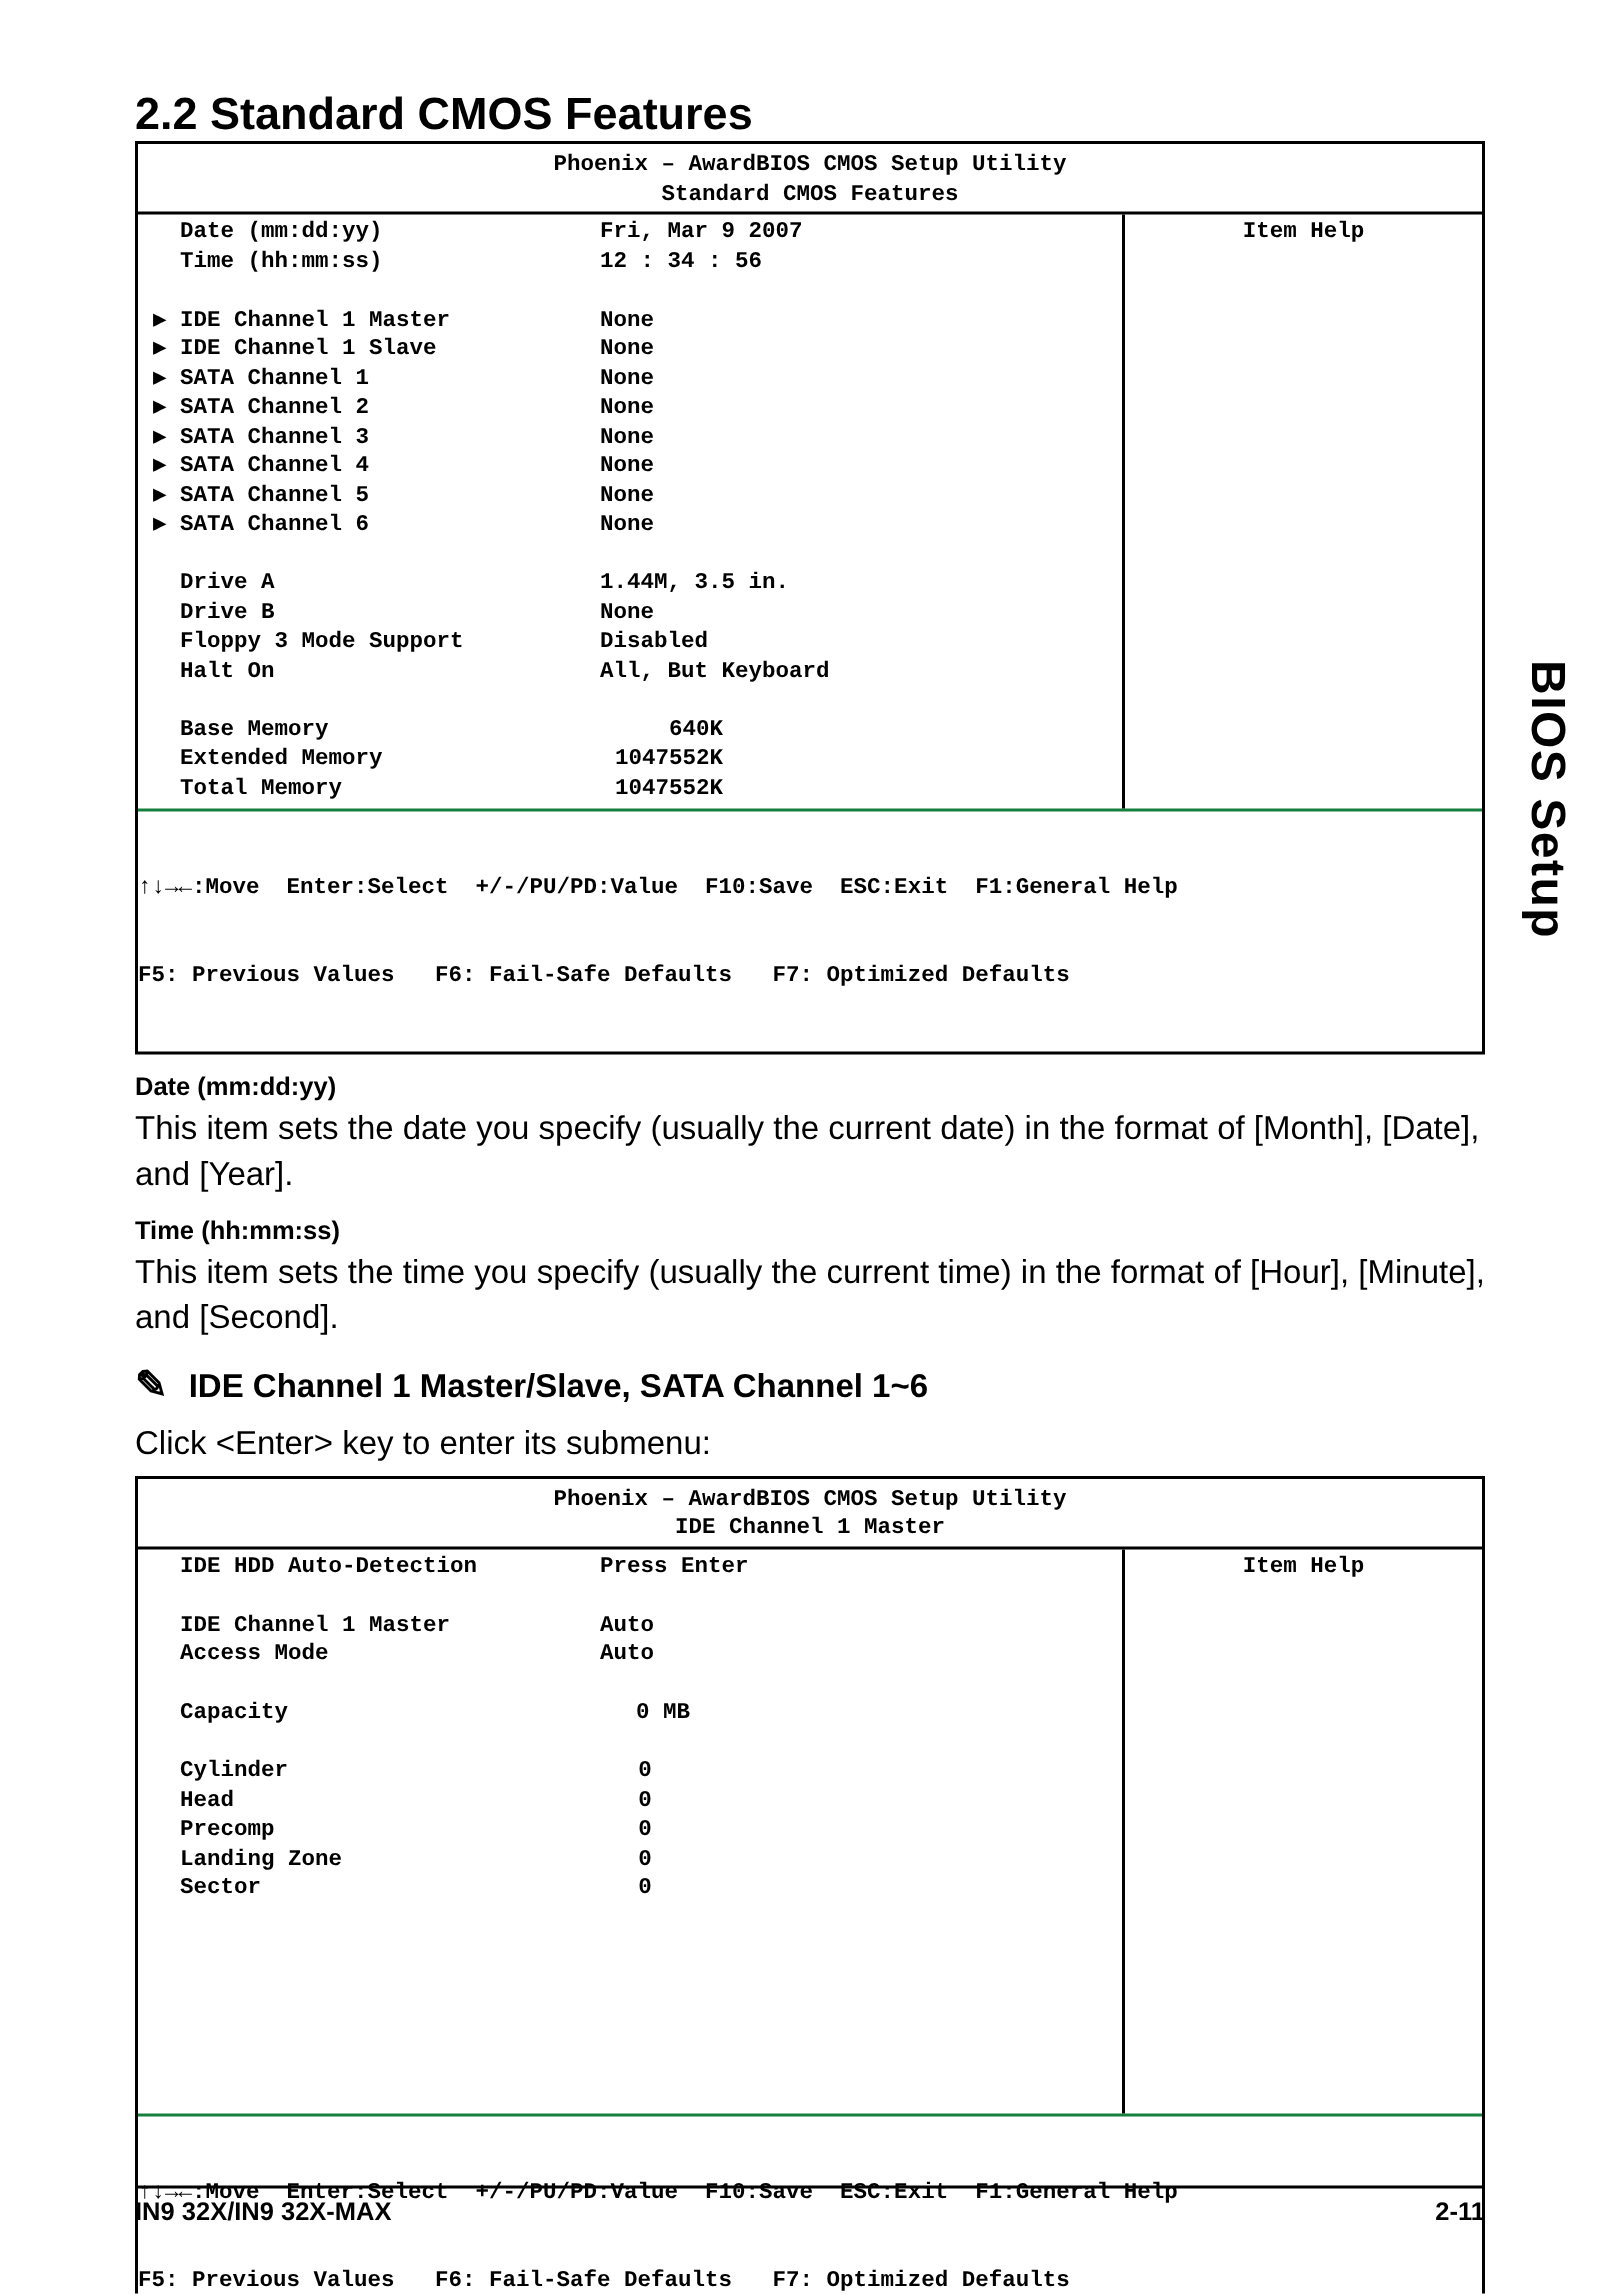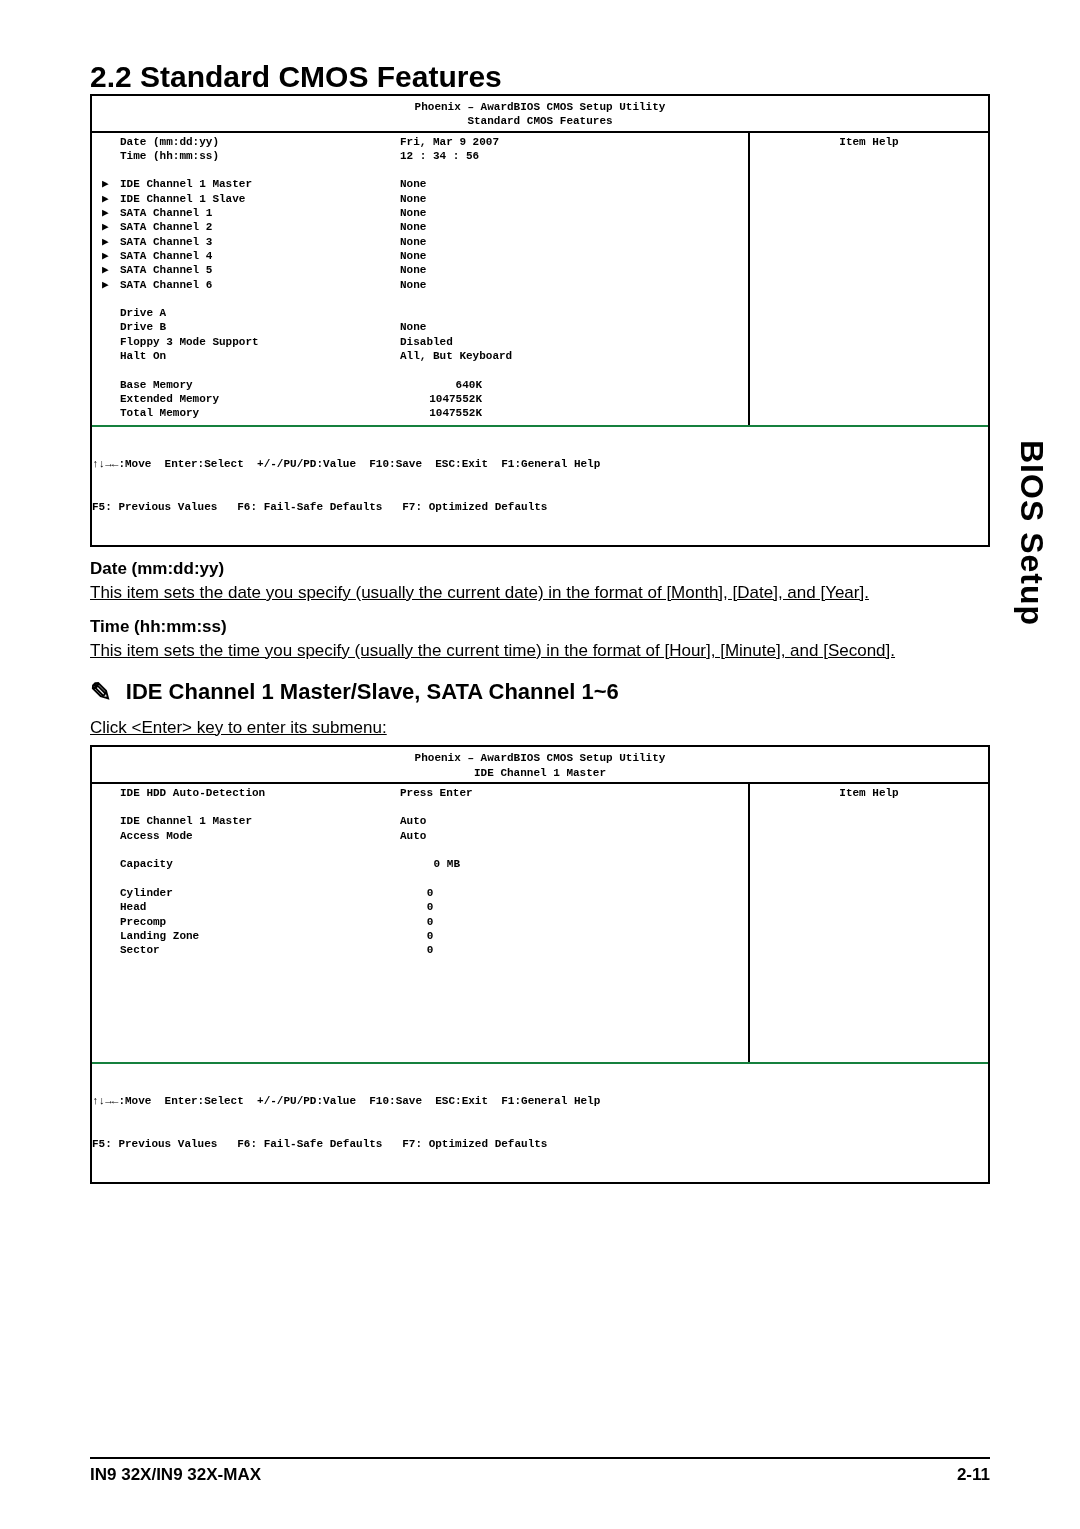--- a/index.html
+++ b/index.html
@@ -17,21 +17,21 @@
     padding: 60px 90px 60px 90px;
   }
   .section-title {
     font-weight: bold;
     font-size: 30px;
   }
   .bios-box {
     border: 2px solid #000;
     font-family: "Courier New", Courier, monospace;
     font-weight: bold;
-    font-size: 11px;
+    font-size: 15px;
     line-height: 1.3;
   }
   .bios-header {
     text-align: center;
     padding: 4px 0 2px 0;
     border-bottom: 2px solid #000;
   }
   .bios-body {
     display: flex;
   }
@@ -69,24 +69,23 @@
     width: 18px;
     text-align: left;
   }
   .option-heading {
     font-weight: bold;
     font-size: 17px;
     margin-top: 12px;
     margin-bottom: 2px;
   }
   .body-text {
-    font-size: 17px;
+    font-size: 22px;
     line-height: 1.4;
     margin-bottom: 4px;
-    text-decoration: underline;
   }
   .submenu-heading {
     font-weight: bold;
     font-size: 22px;
     margin-top: 14px;
     margin-bottom: 8px;
     display: flex;
     align-items: center;
     gap: 14px;
   }
@@ -179,20 +178,21 @@
         </div>
         <div class="bios-row">
           <span class="pointer">▶</span>
           <span class="bios-label">SATA Channel 6</span>
           <span class="bios-value">None</span>
         </div>
         <div class="blank-row"></div>
         <div class="bios-row">
           <span class="pointer"></span>
           <span class="bios-label">Drive A</span>
+          <span class="bios-value">1.44M, 3.5 in.</span>
         </div>
         <div class="bios-row">
           <span class="pointer"></span>
           <span class="bios-label">Drive B</span>
           <span class="bios-value">None</span>
         </div>
         <div class="bios-row">
           <span class="pointer"></span>
           <span class="bios-label">Floppy 3 Mode Support</span>
           <span class="bios-value">Disabled</span>

